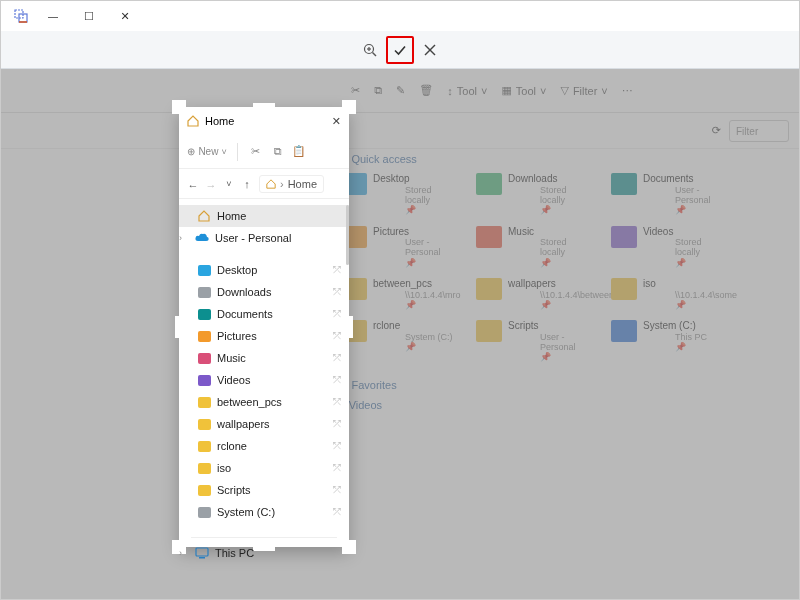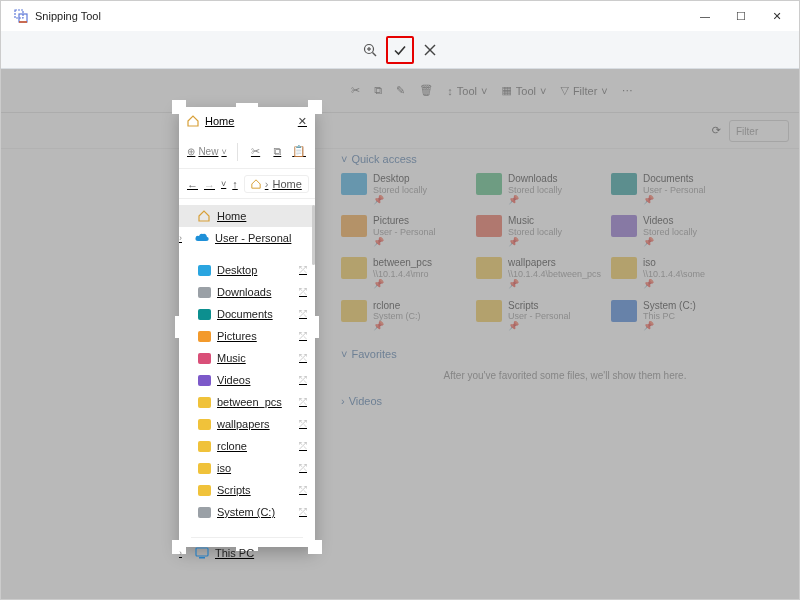--- a/index.html
+++ b/index.html
@@ -27,25 +27,25 @@
   .eb-toolbar { height: 44px; border-bottom: 1px solid #ddd; display:flex; align-items:center; gap:14px; padding-left:350px; color:#555; font-size:11px;}
   .eb-toolbar span { display:flex; align-items:center; gap:4px;}
   .eb-addr { height: 36px; border-bottom: 1px solid #eee; display:flex; align-items:center; justify-content:flex-end; padding: 0 10px; gap:8px;}
   .eb-addr .srch { width: 60px; height:22px; border:1px solid #ccc; border-radius:3px; font-size:10px; padding-left:6px; color:#888; line-height:22px;}
   .eb-body { position:absolute; top:80px; left:340px; right:10px; bottom:0; }
   .eb-section-title { color:#3a6aa0; font-size:11px; margin:4px 0 8px 0; display:flex; align-items:center; gap:4px;}
   .eb-grid { display:flex; flex-wrap:wrap; gap:10px 20px; margin-bottom:16px;}
   .eb-item { width:115px; display:flex; gap:6px; font-size:10px; color:#222;}
   .eb-item .fi { width:26px; height:22px; border-radius:2px; flex:none; }
   .eb-item .txt { line-height:1.15;}
-  .eb-item .sub { color:#888; font-size:9px;}
+  .eb-item .sub { color:#888; font-size:9px;margin-left:32px;}
   .eb-fav-msg { text-align:center; color:#777; font-size:10px; margin:10px 0 14px;}
 
   
-  .selection { position: absolute; top: 38px; left: 178px; width: 136px; height: 440px; background: #fff; box-shadow: 0 6px 16px rgba(0,0,0,0.25); font-size: 11px; text-decoration: underline; }
+  .selection { position: absolute; top: 38px; left: 178px; width: 170px; height: 440px; background: #fff; box-shadow: 0 6px 16px rgba(0,0,0,0.25); font-size: 11px; }
   
   .handle { position: absolute; background: #fff; }
   .handle.corner { width: 14px; height: 14px; }
   .handle.edge-h { width: 22px; height: 8px; }
   .handle.edge-v { width: 8px; height: 22px; }
 
   .sel-tab { height: 28px; display:flex; align-items:center; padding: 0 8px; gap:6px;}
   .sel-tab .home-icon { width:12px; height:12px; color:#d8a038;}
   .sel-tab .label { font-size:11px; }
   .sel-tab .x { margin-left:auto; font-size:11px; color:#444; cursor:pointer;}
@@ -86,21 +86,20 @@
 <body>
 
 <div class="titlebar">
   <span class="appicon">
     <svg viewBox="0 0 16 16" width="16" height="16">
       <rect x="2" y="2" width="8" height="8" fill="none" stroke="#5f7ad9" stroke-width="1.2" stroke-dasharray="2 1"></rect>
       <rect x="6" y="6" width="8" height="8" fill="none" stroke="#5f7ad9" stroke-width="1.2"></rect>
       <line x1="6" y1="14" x2="14" y2="14" stroke="#d45a2b" stroke-width="1.6"></line>
     </svg>
   </span>
-  <span class="title">Snipping Tool</span>
   <div class="winctl">
     <div class="min"></div>
     <div class="max"></div>
     <div class="close"></div>
   </div>
 </div>
 
 <div class="snipbar">
   <div class="btn" title="Zoom">
     <svg width="16" height="16" viewBox="0 0 16 16">
@@ -240,21 +239,20 @@
               <div>System (C:)</div>
               <div class="sub">This PC</div>
               <div class="sub">📌</div>
             </div>
           </div>
         </div>
       <div class="eb-section-title">
           <span>˅</span>
           <span>Favorites</span>
         </div>
-      <div class="eb-fav-msg">After you've favorited some files, we'll show them here.</div>
       <div class="eb-section-title">
           <span>›</span>
           <span>Videos</span>
         </div>
     </div>
   </div>
 
   <div class="selection">
 
     <div class="handle corner" style="top:-7px;left:-7px"></div>

